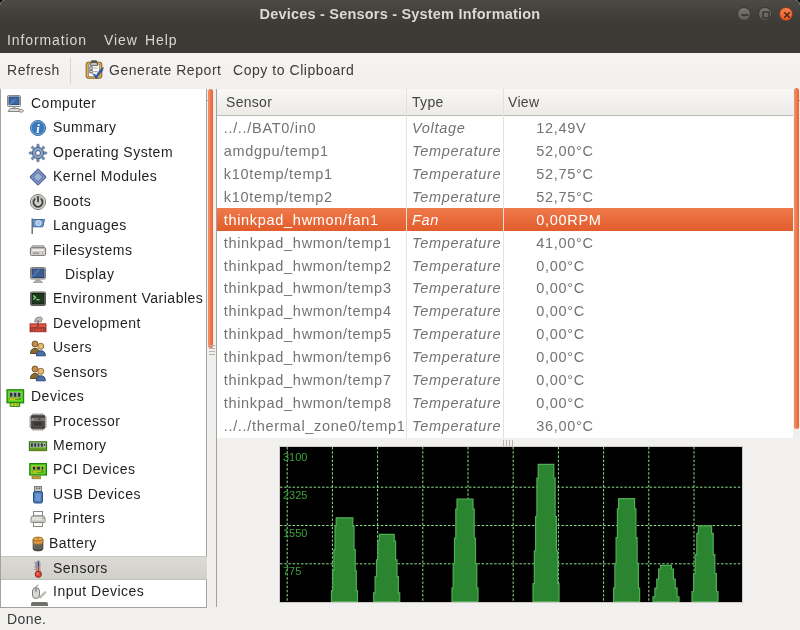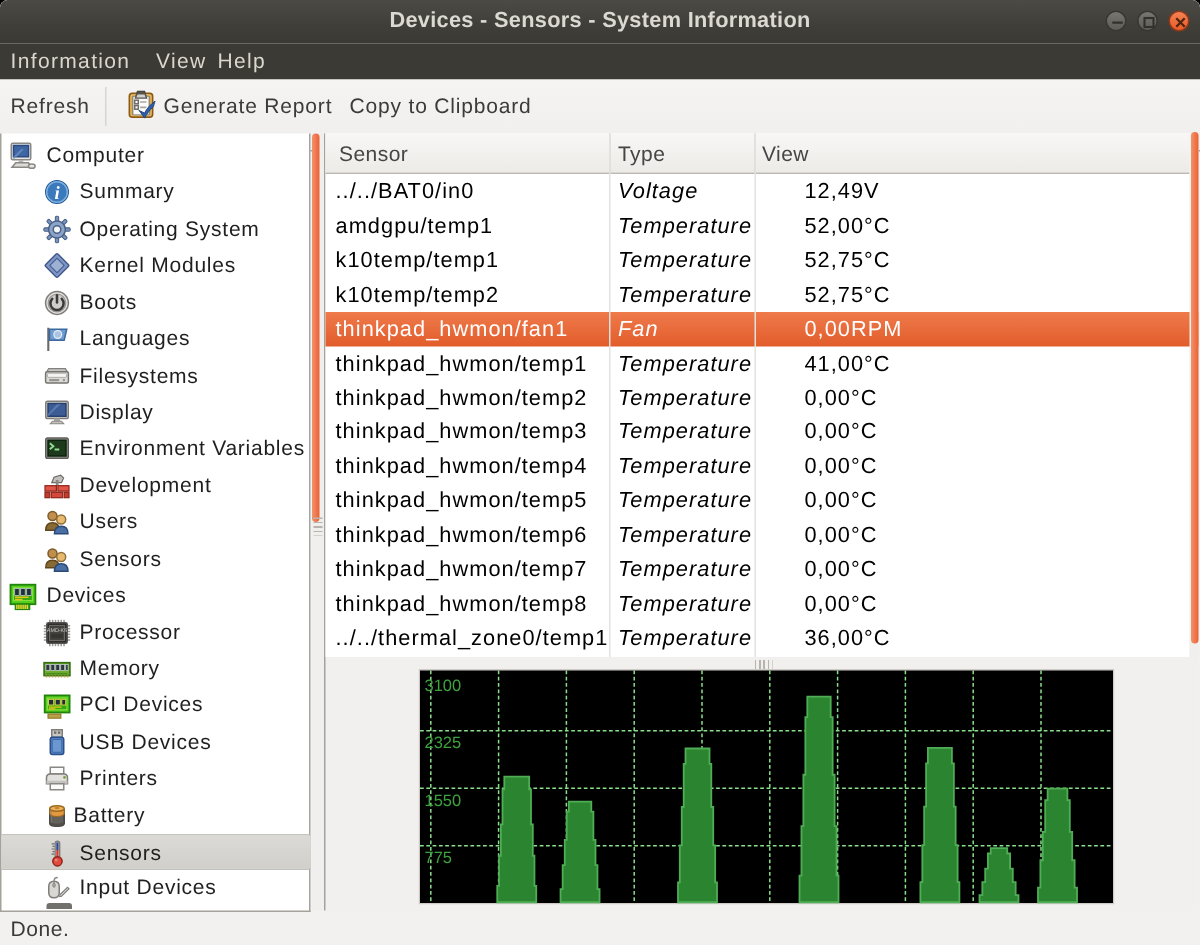--- a/index.html
+++ b/index.html
@@ -35,21 +35,21 @@
   background:repeating-linear-gradient(#b7b4ae 0 1px, transparent 1px 3px); }
 #rpane { position:absolute; left:216px; top:89px; width:583px; height:518px; background:#f1f0ee; border-left:1px solid #a5a29b; }
 
 #tablewrap { position:absolute; left:217px; top:89px; width:576px; height:348.6px; background:#fff; }
 #thead { position:absolute; left:217px; top:89px; width:576px; height:27px;
   background:linear-gradient(#f8f7f5,#edebe8); border-bottom:1px solid #bdbab4; }
 .hcell { position:absolute; top:5px; font-size:14px; letter-spacing:0.3px; color:#454545; }
 .colsep { position:absolute; top:89px; width:1px; height:348.6px; background:#e4e2df; }
 .colsep.h { height:27px; background:#cdcac5; }
 .trow { position:absolute; left:217px; width:576px; }
-.trow span { position:absolute; top:50%; transform:translateY(-50%); font-size:14.5px; letter-spacing:0.7px; color:#000000; white-space:nowrap; }
+.trow span { position:absolute; top:50%; transform:translateY(-50%); font-size:14.5px; letter-spacing:0.7px; color:#737373; white-space:nowrap; }
 .trow .c1 { left:6.7px; } .trow .c2 { left:195px;font-style:italic; } .trow .c3 { left:291.3px;margin-left:28px; }
 .trow.orange { background:linear-gradient(#ef7a4b,#e25c2b); width:582px; }
 .trow.orange span { color:#fff; }
 
 #rscroll { position:absolute; left:793px; top:89px; width:6px; height:348.6px; background:#f0efed; }
 #rthumb { position:absolute; left:1px; top:-1px; width:5px; height:341px; background:linear-gradient(90deg,#f2926c,#ea6233); border-radius:3px; }
 #rgrip { position:absolute; left:503px; top:440px; width:12px; height:6px;
   background:repeating-linear-gradient(90deg,#b7b4ae 0 1px, transparent 1px 3px); }
 
 #status { position:absolute; left:0; top:608px; width:100%; height:22px;
@@ -169,21 +169,21 @@
         <span class="slb" style="left:52px">Filesystems</span>
       </div>
       <div class="srow" style="top:173.9px">
         <span class="sic" style="left:27px"><svg width="20" height="20" viewBox="0 0 20 20">
 <rect x="2.5" y="2.5" width="15" height="11.5" rx="1.2" fill="#d6d4d0" stroke="#7f7d79"></rect>
 <rect x="4" y="4" width="12" height="8.5" fill="#3b5c95" stroke="#27406e"></rect>
 <path d="M4 11 10 4.5 12.5 4.5 4 12.5z" fill="#5e7fb5" opacity="0.85"></path>
 <rect x="8" y="14" width="4" height="1.8" fill="#a9a7a3"></rect>
 <path d="M5.5 17.5 7 15.8 13 15.8 14.5 17.5z" fill="#c4c2be" stroke="#8a8884" stroke-width="0.7"></path>
 </svg></span>
-        <span class="slb" style="left:52px">Display</span>
+        <span class="slb" style="left:64px">Display</span>
       </div>
       <div class="srow" style="top:198.4px">
         <span class="sic" style="left:27px"><svg width="20" height="20" viewBox="0 0 20 20">
 <rect x="2.5" y="3" width="15" height="13.5" rx="1.2" fill="#9aa097" stroke="#5f5d59"></rect>
 <rect x="4" y="4.5" width="12" height="10.5" fill="#1d3a1d" stroke="#0f230f"></rect>
 <path d="M5.2 6.5 7.6 8.5 5.2 10.5" fill="none" stroke="#8fd98f" stroke-width="1.3"></path>
 <line x1="8.4" y1="10.7" x2="11.5" y2="10.7" stroke="#8fd98f" stroke-width="1.3"></line>
 </svg></span>
         <span class="slb" style="left:52px">Environment Variables</span>
       </div>

